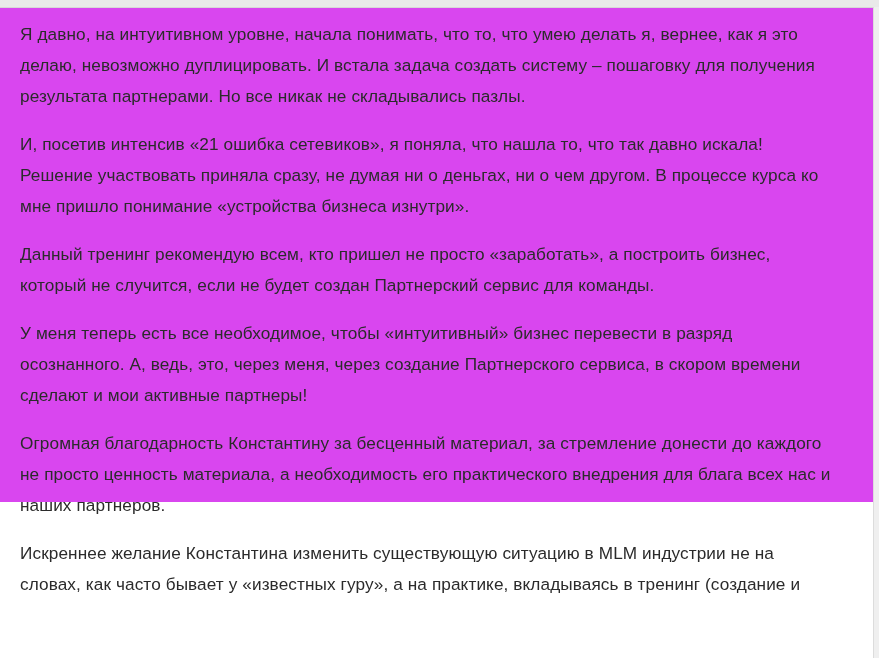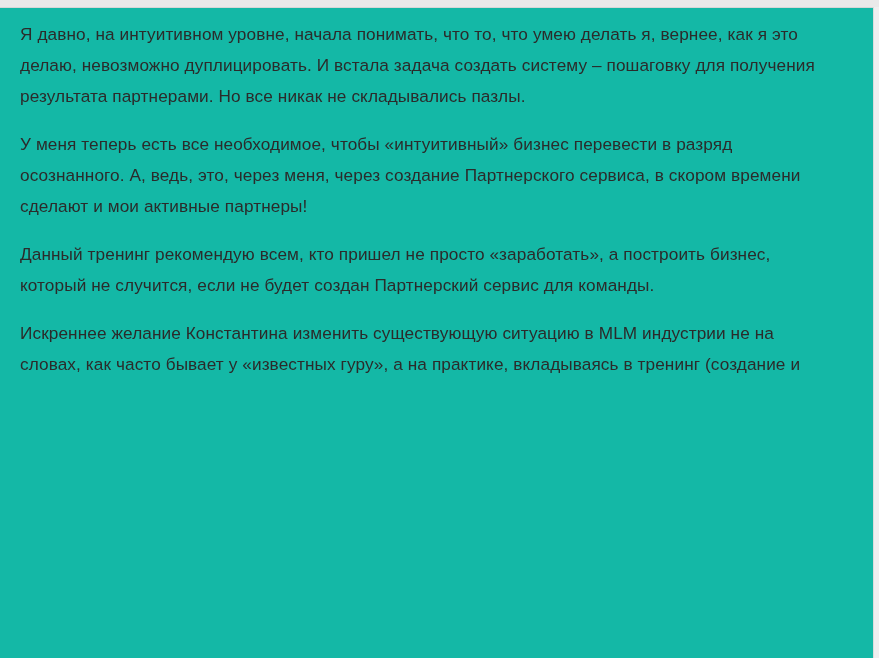--- a/index.html
+++ b/index.html
@@ -10,22 +10,22 @@
   body {
     width: 879px;
     height: 658px;
     overflow: hidden;
     font-family: "Liberation Sans", sans-serif;
     color: #222222;
   }
   .page {
     position: relative;
     width: 879px;
-    height: 658px;
-    background: #14b8a6;
+    height: 502px;
+    background: #d946ef;
     box-sizing: border-box;
   }
   .top-bar {
     position: absolute;
     top: 0;
     left: 0;
     width: 879px;
     height: 7px;
     background: #e9e9e9;
     border-bottom: 1px solid #d7d7d7;
@@ -64,18 +64,20 @@
 </head>
 <body>
 
 <div class="page">
 
   <div class="top-bar"></div>
   <div class="right-rule"></div>
 
   <div class="content">
     <p class="para">Я давно, на интуитивном уровне, начала понимать, что то, что умею делать я, вернее, как я это делаю, невозможно дуплицировать. И встала задача создать систему – пошаговку для получения результата партнерами. Но все никак не складывались пазлы.</p>
+    <p class="para">И, посетив интенсив «21 ошибка сетевиков», я поняла, что нашла то, что так давно искала! Решение участвовать приняла сразу, не думая ни о деньгах, ни о чем другом. В процессе курса ко мне пришло понимание «устройства бизнеса изнутри».</p>
+    <p class="para">Данный тренинг рекомендую всем, кто пришел не просто «заработать», а построить бизнес, который не случится, если не будет создан Партнерский сервис для команды.</p>
     <p class="para">У меня теперь есть все необходимое, чтобы «интуитивный» бизнес перевести в разряд осознанного. А, ведь, это, через меня, через создание Партнерского сервиса, в скором времени сделают и мои активные партнеры!</p>
-    <p class="para">Данный тренинг рекомендую всем, кто пришел не просто «заработать», а построить бизнес, который не случится, если не будет создан Партнерский сервис для команды.</p>
+    <p class="para">Огромная благодарность Константину за бесценный материал, за стремление донести до каждого не просто ценность материала, а необходимость его практического внедрения для блага всех нас и наших партнеров.</p>
     <p class="para last">Искреннее желание Константина изменить существующую ситуацию в MLM индустрии не на словах, как часто бывает у «известных гуру», а на практике, вкладываясь в тренинг (создание и</p>
   </div>
 
 </div>
 
 </body></html>

